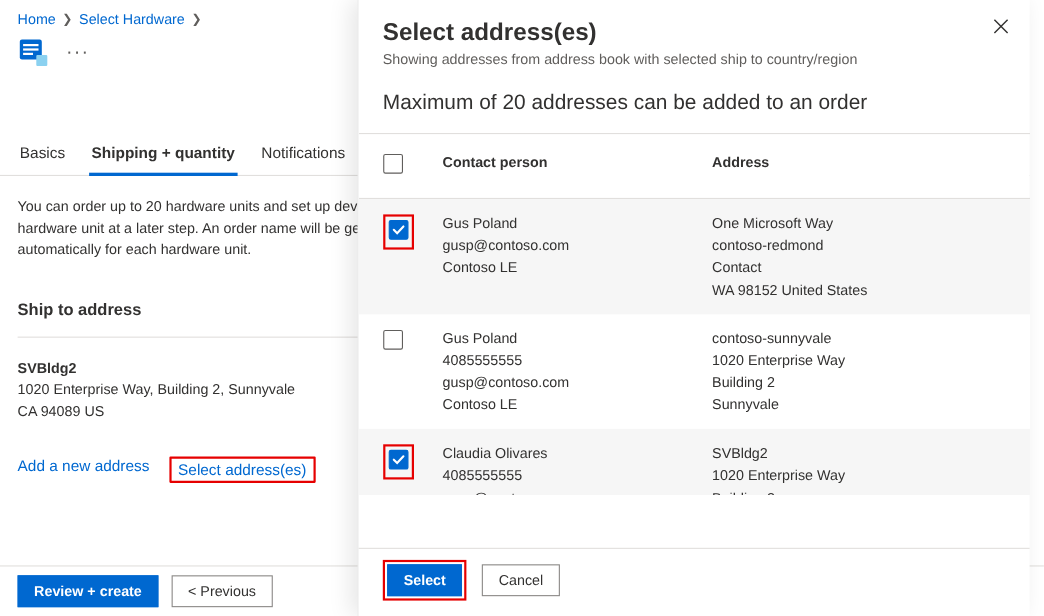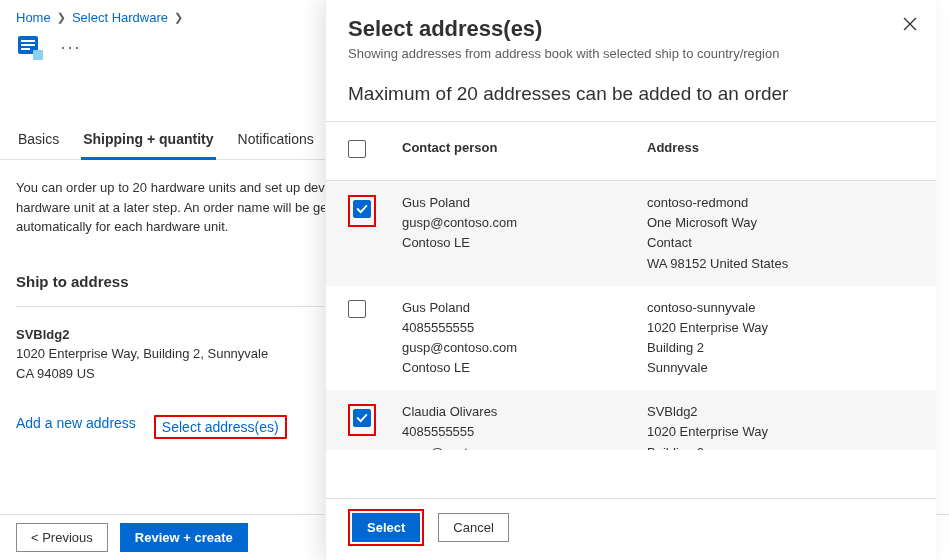--- a/index.html
+++ b/index.html
@@ -190,22 +190,22 @@
   </div>
 
   <div class="addr-links">
     <a>Add a new address</a>
     <span class="highlight-box">
       <a>Select address(es)</a>
     </span>
   </div>
 
   <div class="footer-bar">
+    <button class="btn primary">Review + create</button>
     <button class="btn">&lt; Previous</button>
-    <button class="btn primary">Review + create</button>
   </div>
 
   <div class="panel">
     <div class="panel-header">
       <div class="panel-title">Select address(es)</div>
       <div class="panel-sub">Showing addresses from address book with selected ship to country/region</div>
       <div class="panel-close">
         <svg viewBox="0 0 16 16" width="16" height="16">
             <path d="M2 2 L14 14 M14 2 L2 14" stroke="#323130" stroke-width="1.3"></path>
           </svg>
@@ -234,22 +234,22 @@
                 </svg>
             </span>
           </span>
         </div>
         <div class="col-contact">
           <div>Gus Poland</div>
           <div>gusp@contoso.com</div>
           <div>Contoso LE</div>
         </div>
         <div class="col-address">
+          <div>One Microsoft Way</div>
           <div>contoso-redmond</div>
-          <div>One Microsoft Way</div>
           <div>Contact</div>
           <div>WA 98152 United States</div>
         </div>
       </div>
 
       <div class="row data alt">
         <div class="col-check">
           <span class="chk">
             
           </span>

